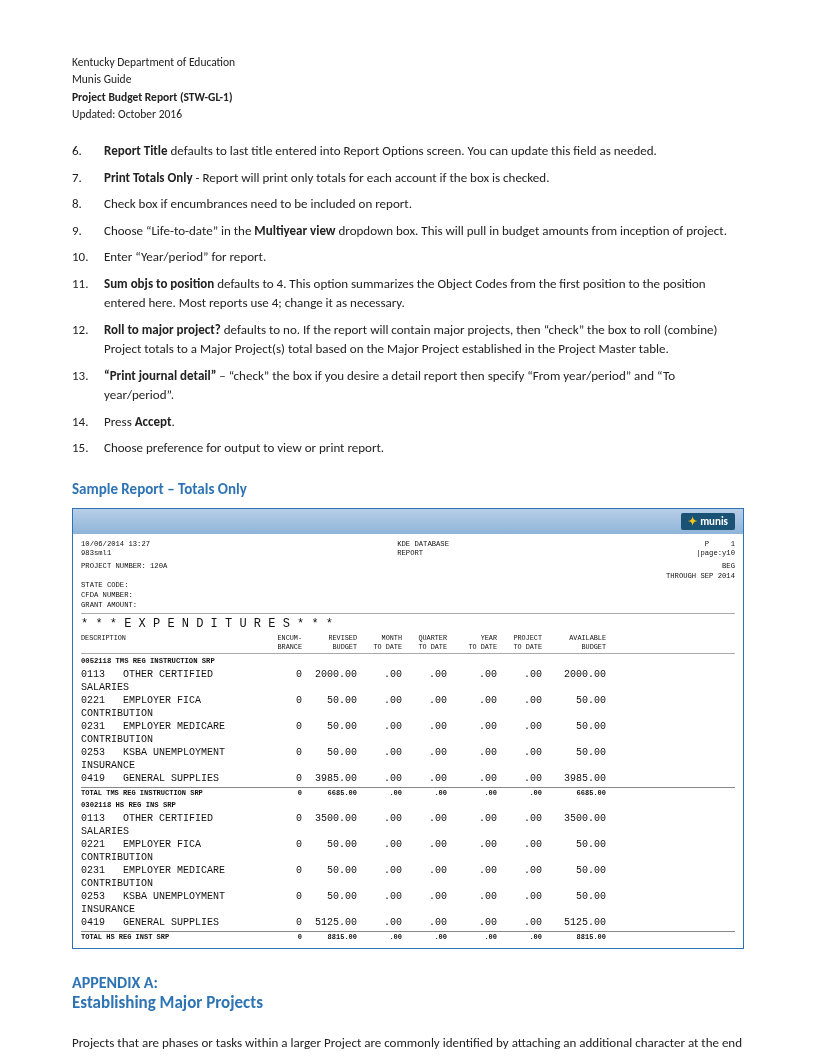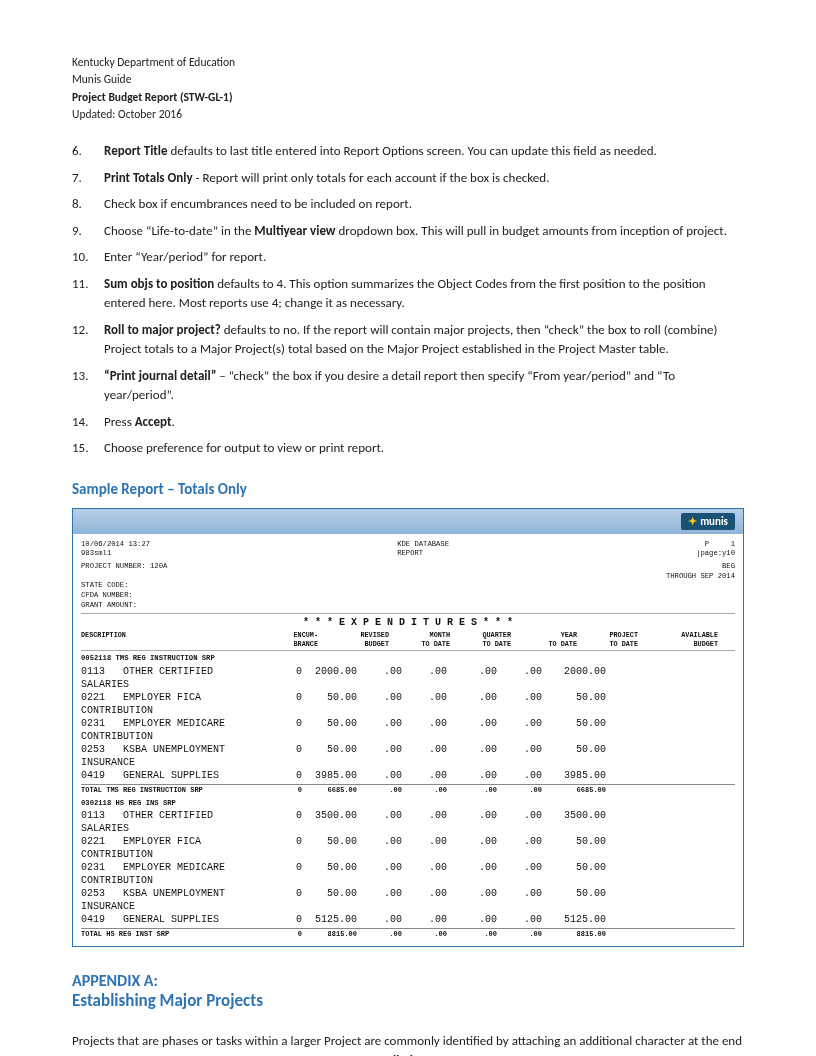--- a/index.html
+++ b/index.html
@@ -94,25 +94,24 @@
       display: flex;
       justify-content: space-between;
     }
     .report-divider {
       border-top: 1px solid #aaa;
       margin: 2px 0;
     }
     .report-col-headers {
       display: flex;
       font-size: 6.8px;
-      font-weight: bold;
+      font-weight: normal;
       border-bottom: 1px solid #aaa;
       margin-bottom: 2px;
       padding-bottom: 1px;
-      gap: 16px;
     }
     .report-section-title {
       font-weight: bold;
       margin: 3px 0 1px 0;
       font-size: 7.2px;
     }
     .report-data-row {
       display: flex;
       font-size: 10px;
       line-height: 1.3;
@@ -235,21 +234,21 @@
       <div style="margin-top:3px;">
         <div style="display:flex; justify-content:space-between;">
           <div>PROJECT NUMBER: 120A</div>
           <div style="text-align:right;">BEG<br>THROUGH SEP 2014</div>
         </div>
         <div>STATE CODE:</div>
         <div>CFDA NUMBER:</div>
         <div>GRANT AMOUNT:</div>
       </div>
       <div class="report-divider"></div>
-      <div style="text-align:center; font-size:10px; margin:2px 0;font-weight:bold;">* * * E X P E N D I T U R E S * * *</div>
+      <div style="text-align:left; font-size:12px; margin:2px 0;">* * * E X P E N D I T U R E S * * *</div>
       <div class="report-col-headers">
         <div class="col-desc">DESCRIPTION</div>
         <div class="col-enc">ENCUM-<br>BRANCE</div>
         <div class="col-rev">REVISED<br>BUDGET</div>
         <div class="col-month">MONTH<br>TO DATE</div>
         <div class="col-qtr">QUARTER<br>TO DATE</div>
         <div class="col-year">YEAR<br>TO DATE</div>
         <div class="col-proj">PROJECT<br>TO DATE</div>
         <div class="col-avail">AVAILABLE<br>BUDGET</div>
       </div>

